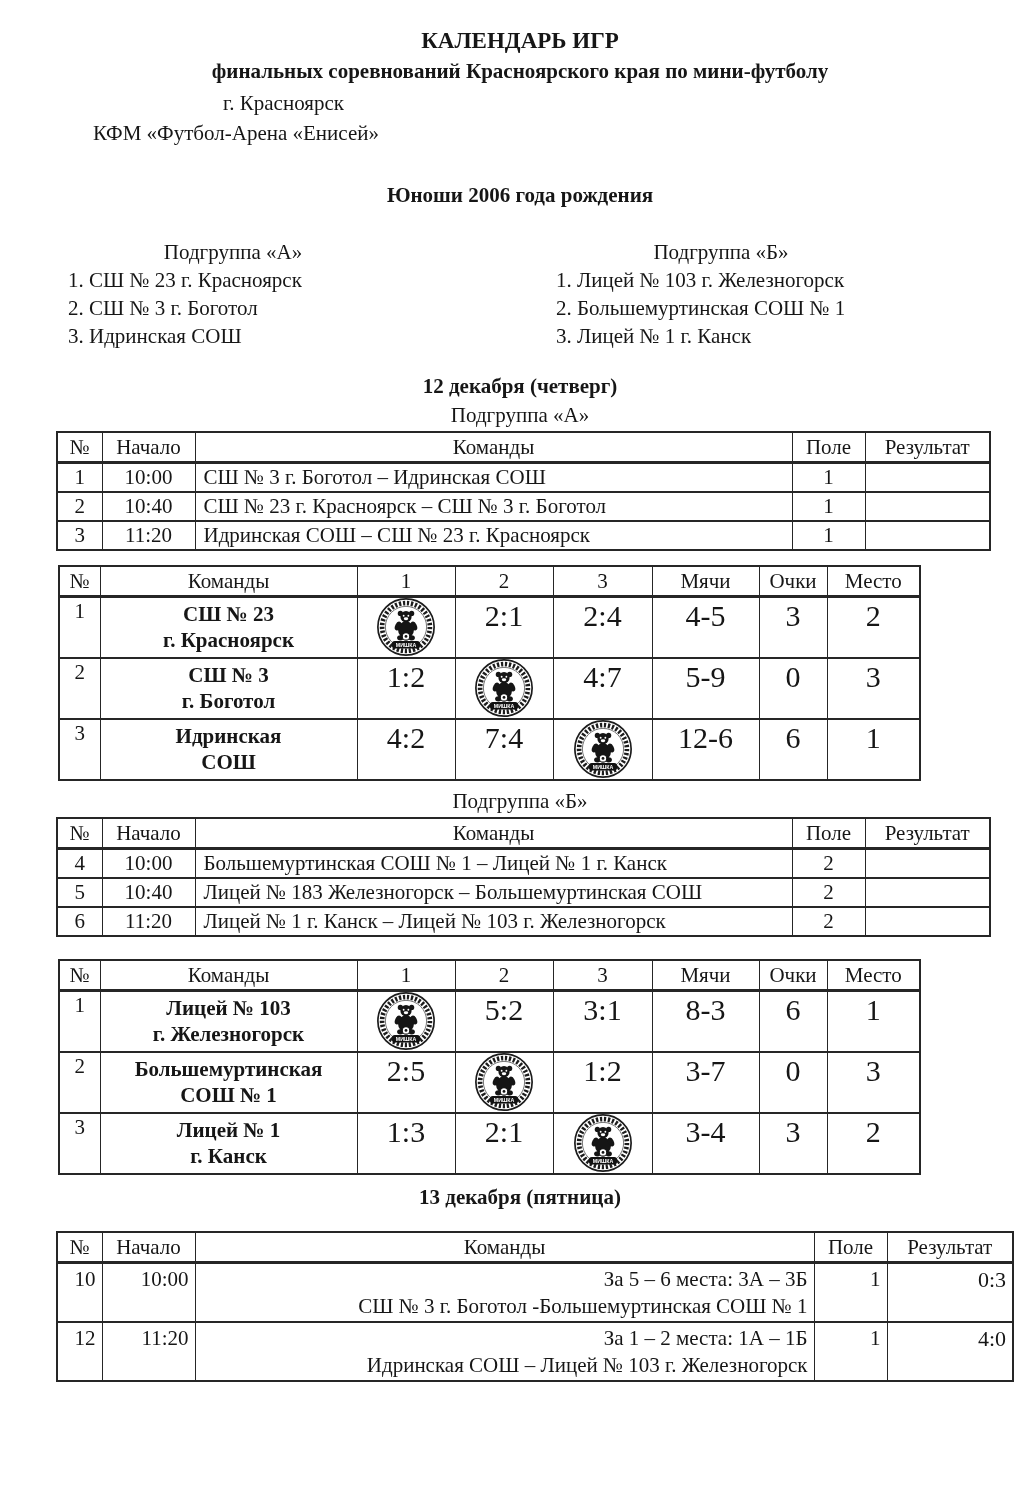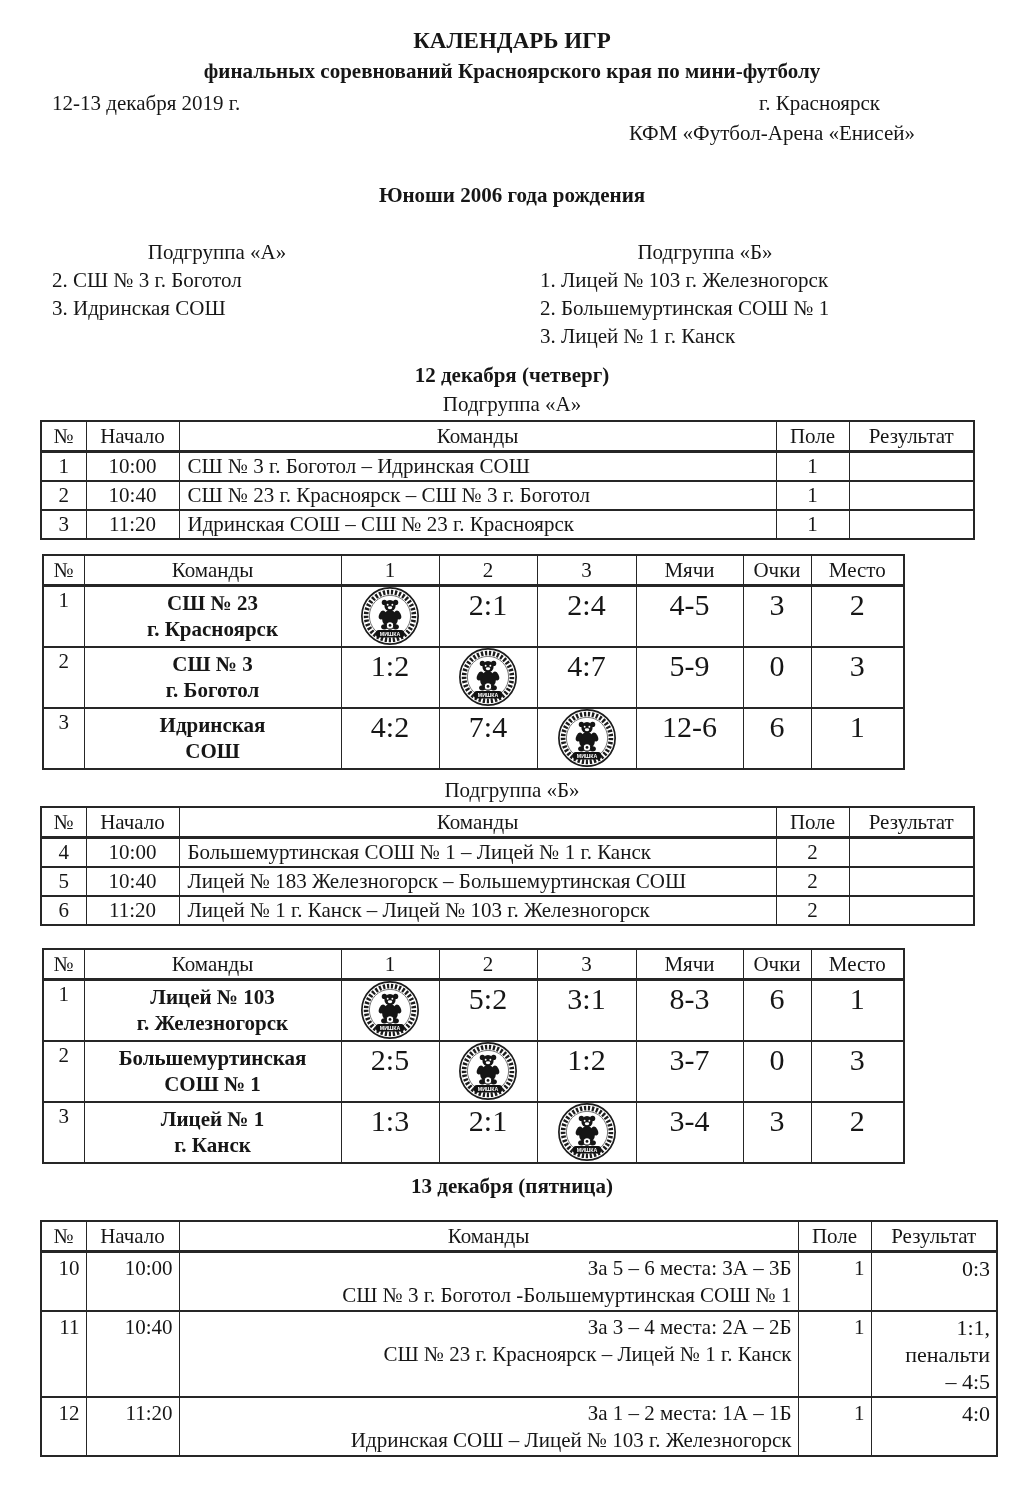--- a/index.html
+++ b/index.html
@@ -1,33 +1,34 @@
 <!DOCTYPE html>
 <html lang="ru"><head>
 <meta charset="utf-8">
 <style>
   html,body{margin:0;padding:0;background:#fff;}
   .page{
     width:1024px;height:1493px;box-sizing:border-box;position:relative;overflow:hidden;
     background:#fff;color:#161616;padding-top:26px;
     font-family:"Liberation Serif","DejaVu Serif",serif;
+    padding-left:16px;
   }
   .title{text-align:center;font-weight:bold;font-size:23px;line-height:30px;}
   .subtitle{text-align:center;font-weight:bold;font-size:21px;line-height:30px;}
   .meta-row{display:flex;justify-content:space-between;padding-left:52px;margin-top:2px;}
   .date{font-size:21px;line-height:30px;}
   .right-block{width:336px;margin-right:84px;text-align:center;font-size:21px;line-height:30px;}
   .city{padding-left:95px;}
   .category{text-align:center;font-weight:bold;font-size:21px;line-height:30px;margin-top:32px;}
   .groups{display:flex;margin-top:28px;}
   .group{width:330px;font-size:21px;line-height:28px;}
   .group-a{margin-left:52px;}
   .group-b{margin-left:158px;}
   .group-title{text-align:center;}
-  .day-heading{text-align:center;font-weight:bold;font-size:21px;line-height:28px;margin-top:11px;}
+  .day-heading{text-align:center;font-weight:bold;font-size:21px;line-height:28px;margin-top:22px;}
   .day2-heading{margin-top:8px;}
   .sub-label{text-align:center;font-size:21px;line-height:26px;margin-top:2px;margin-bottom:3px;}
   .sub-label-b{margin-top:7px;}
 
   table{border-collapse:collapse;table-layout:fixed;border:2px solid #262626;}
   th,td{border:1px solid #262626;border-top-width:2px;border-bottom-width:2px;
         font-weight:normal;font-size:21px;padding:1px 6px;overflow:hidden;}
   thead th{border-bottom-width:3px;height:26px;}
 
   .t-sched{margin-left:40px;width:933px;}
@@ -78,32 +79,32 @@
       <circle cx="32" cy="42" r="1.5" fill="#151515"></circle>
       <rect x="17" y="47" width="30" height="8" rx="3" fill="#111"></rect>
       <text x="32" y="53.3" text-anchor="middle" fill="#ffffff" font-size="5.6" font-weight="bold" font-family="Liberation Sans, sans-serif">МИШКА</text>
     </symbol>
   </svg>
 
   <div class="title">КАЛЕНДАРЬ ИГР</div>
   <div class="subtitle">финальных соревнований Красноярского края по мини-футболу</div>
 
   <div class="meta-row">
-    <span class="date">12-13 декабря 2019 г.</span>
     <span class="right-block">
       <span class="city" style="display:block">г. Красноярск</span>
       <span style="display:block">КФМ «Футбол-Арена «Енисей»</span>
     </span>
   </div>
 
   <div class="category">Юноши 2006 года рождения</div>
 
   <div class="groups">
     <div class="group group-a">
       <div class="group-title">Подгруппа «А»</div>
+      <div>1. СШ № 23 г. Красноярск</div>
       <div>2. СШ № 3 г. Боготол</div>
       <div>3. Идринская СОШ</div>
     </div>
     <div class="group group-b">
       <div class="group-title">Подгруппа «Б»</div>
       <div>1. Лицей № 103 г. Железногорск</div>
       <div>2. Большемуртинская СОШ № 1</div>
       <div>3. Лицей № 1 г. Канск</div>
     </div>
   </div>
@@ -362,30 +363,20 @@
     </thead>
     <tbody>
       <tr class="h2">
         <td class="ctr">10</td>
         <td class="ctr">10:00</td>
         <td class="lft">За 5 – 6 места: 3А – 3Б
 СШ № 3 г. Боготол -Большемуртинская СОШ № 1</td>
         <td class="ctr">1</td>
         <td class="ctr res">0:3</td>
       </tr>
-      <tr class="h3">
-        <td class="ctr">11</td>
-        <td class="ctr">10:40</td>
-        <td class="lft">За 3 – 4 места: 2А – 2Б
-СШ № 23 г. Красноярск – Лицей № 1 г. Канск</td>
-        <td class="ctr">1</td>
-        <td class="ctr res">1:1,
-пенальти
-– 4:5</td>
-      </tr>
       <tr class="h2">
         <td class="ctr">12</td>
         <td class="ctr">11:20</td>
         <td class="lft">За 1 – 2 места: 1А – 1Б
 Идринская СОШ – Лицей № 103 г. Железногорск</td>
         <td class="ctr">1</td>
         <td class="ctr res">4:0</td>
       </tr>
     </tbody>
   </table>

